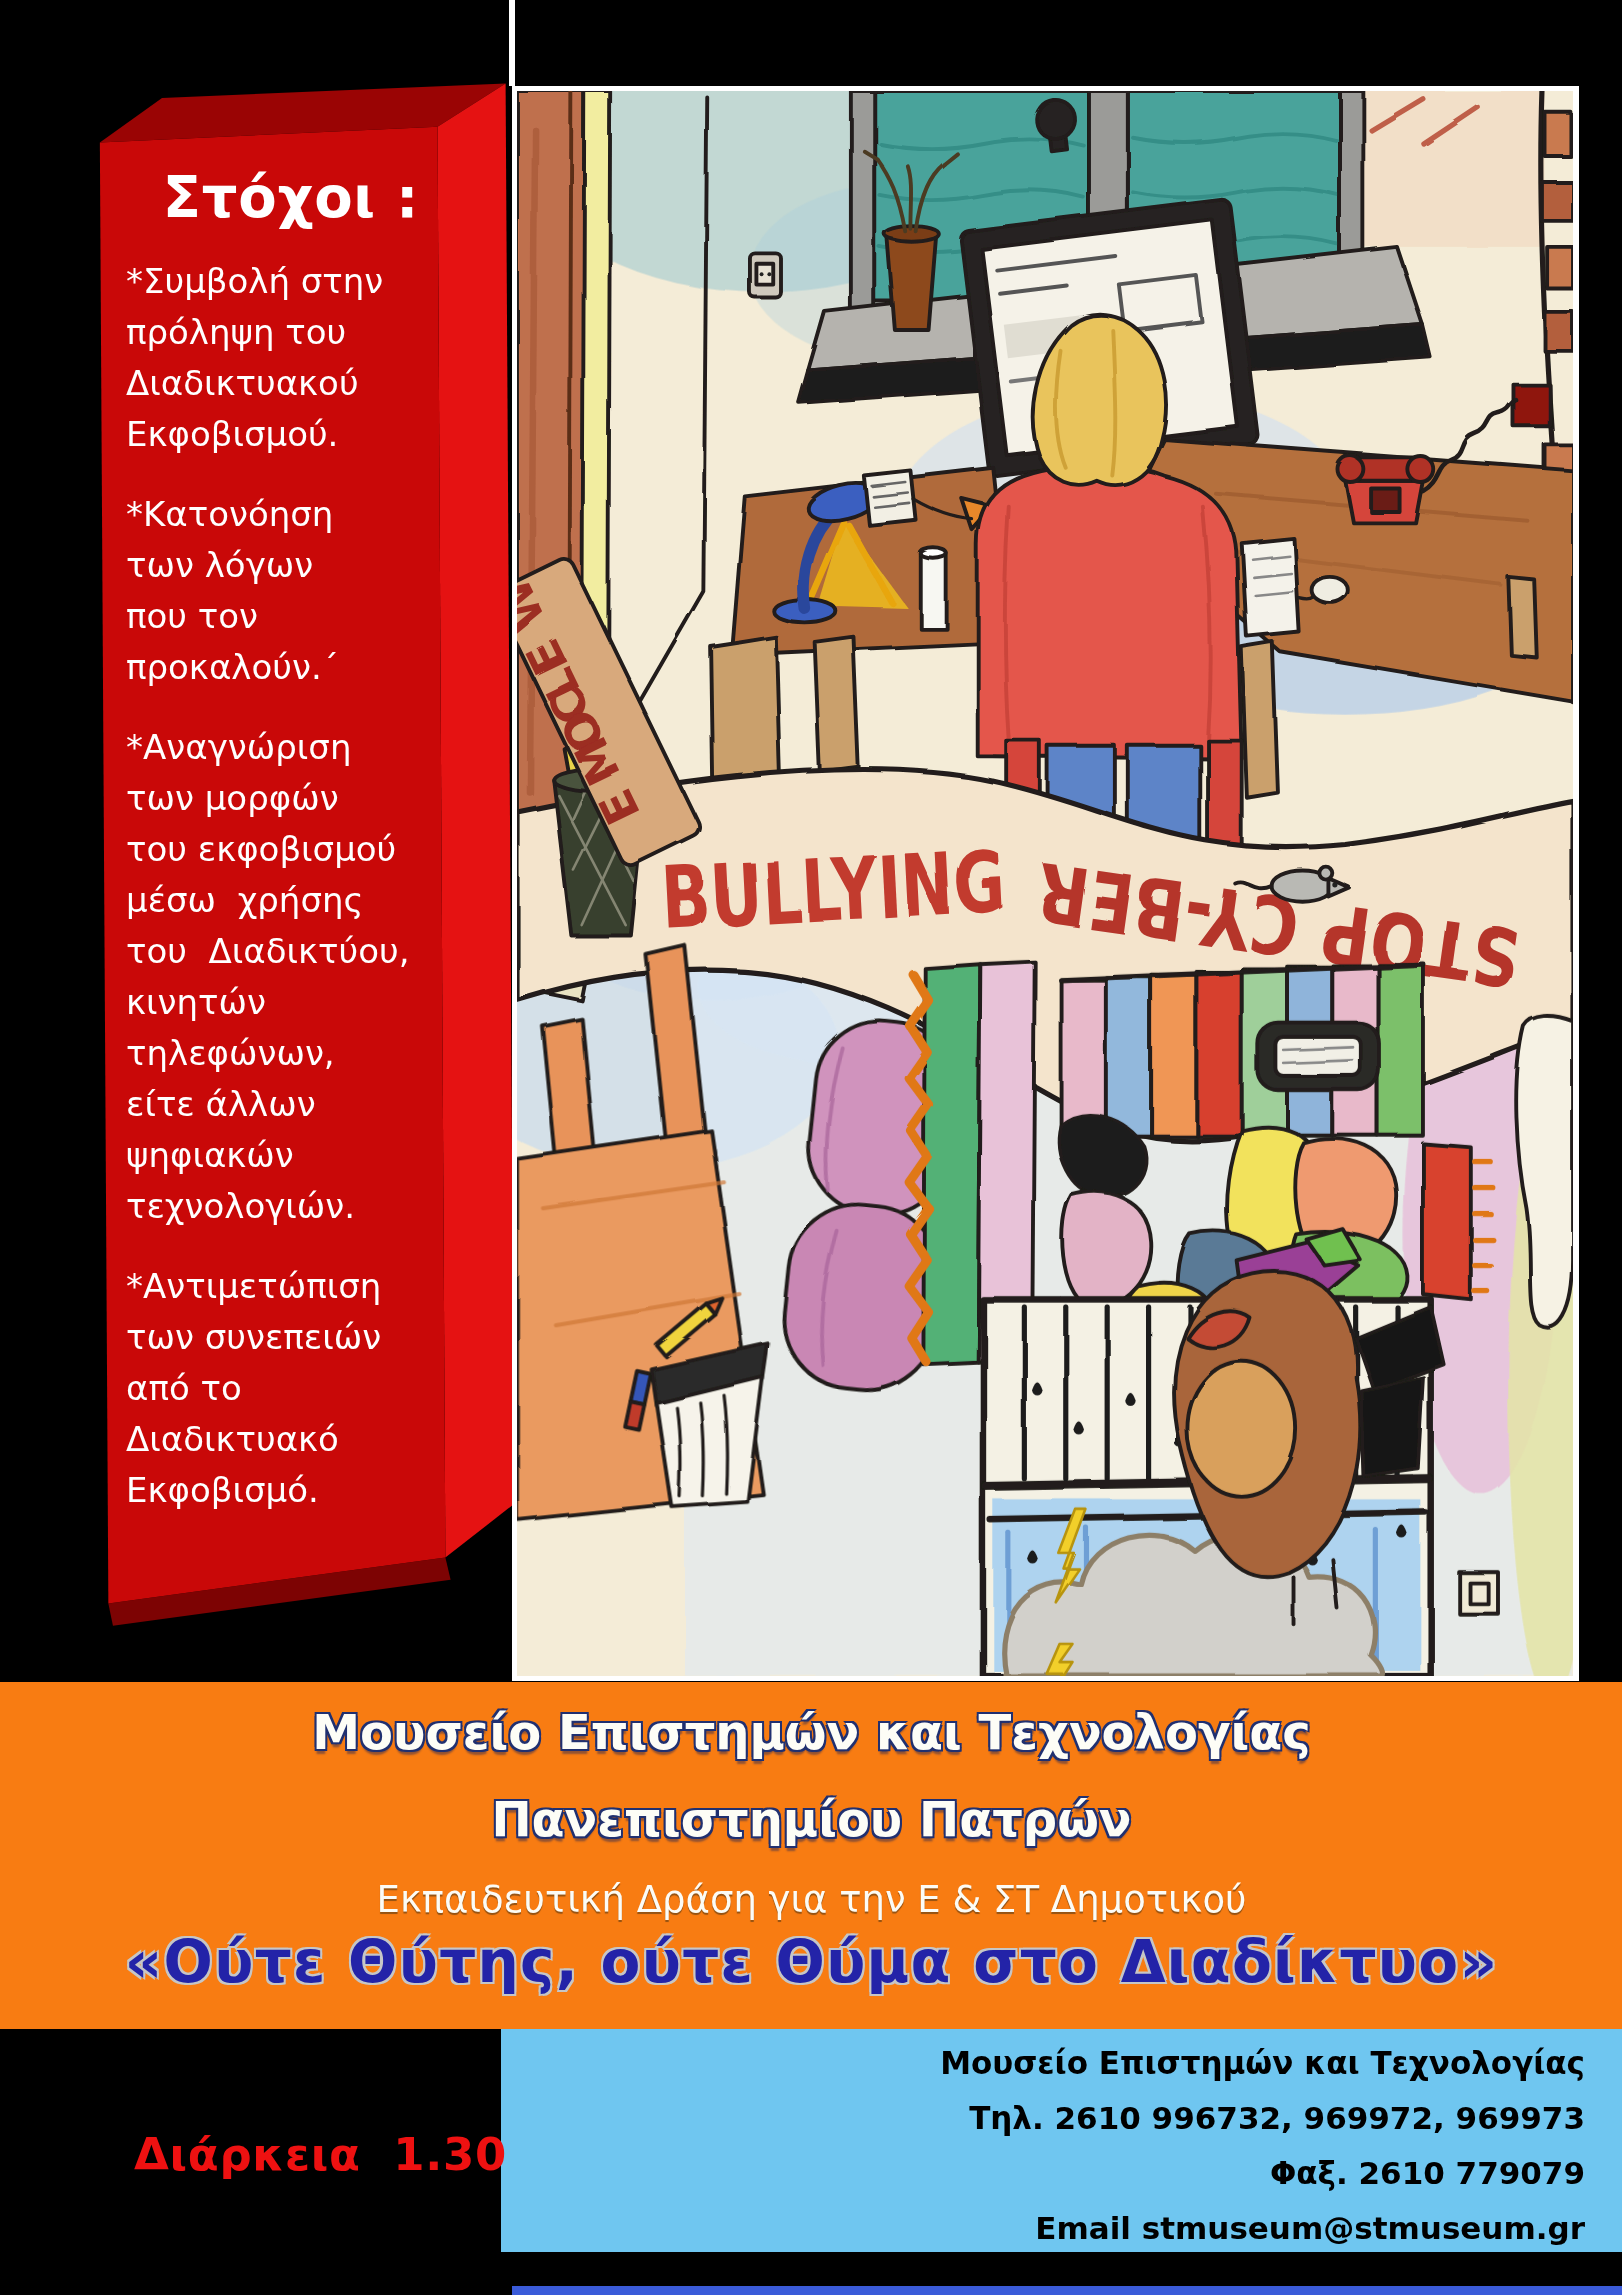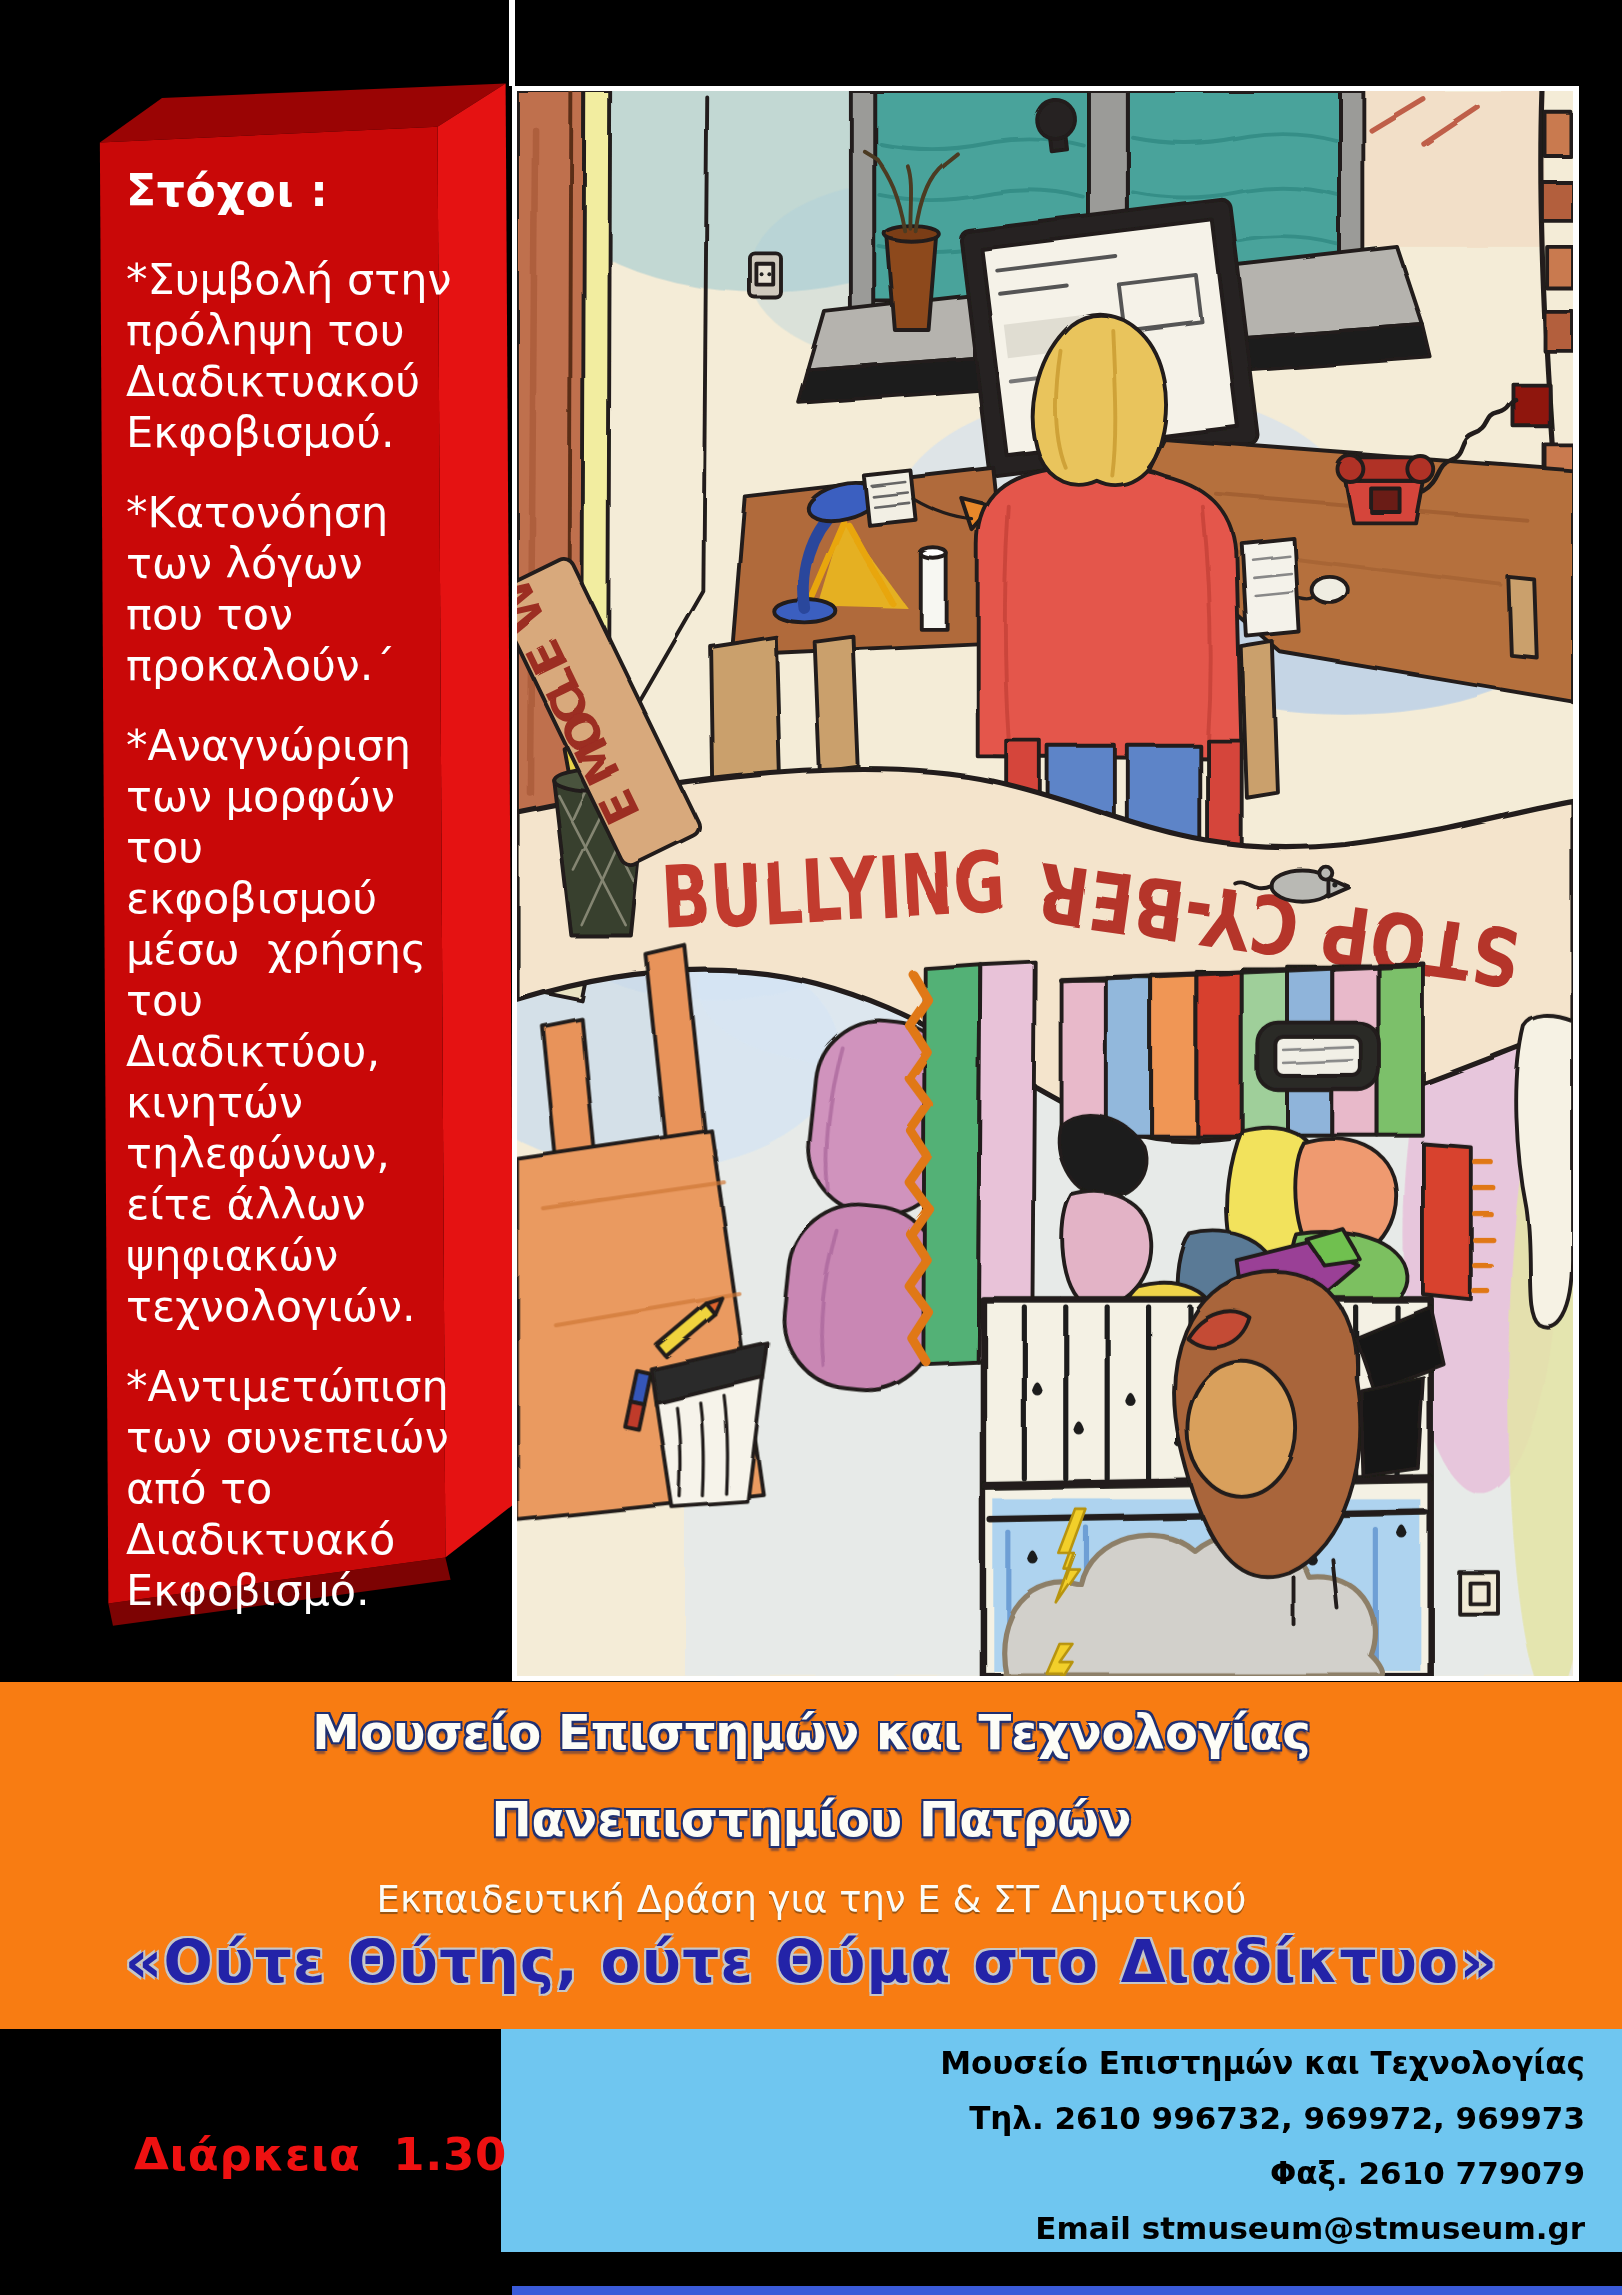--- a/index.html
+++ b/index.html
@@ -4,22 +4,22 @@
 <style>
   html,body{margin:0;padding:0;background:#000;}
   #poster{position:relative;width:1623px;height:2295px;background:#000;overflow:hidden;
           font-family:"DejaVu Sans","Liberation Sans",sans-serif;}
   
   #goalsbox-svg{position:absolute;left:92px;top:77px;width:445px;height:1584px;}
   .face-front{fill:var(--box-red,#c90808);}
   .face-right{fill:var(--box-red-side,#e51212);}
   .face-bottom{fill:#7d0303;}
   #goals-text{position:absolute;left:126px;top:165px;width:330px;color:#ffffff;}
-  #goals-text h2{font-size:44px;font-weight:bold;margin:0 0 38px 0;letter-spacing:0.7px;}
-  #goals-text p{font-size:43px;line-height:51px;margin:4px 0 29px 0;white-space:pre-wrap;}
+  #goals-text h2{font-size:56px;font-weight:bold;margin:0 0 26px 0;letter-spacing:0.7px;text-align:center;}
+  #goals-text p{font-size:34px;line-height:51px;margin:4px 0 29px 0;white-space:pre-wrap;}
   
   #photo{position:absolute;left:512px;top:86px;width:1067px;height:1595px;background:#ffffff;}
   #photo svg{position:absolute;left:5.2px;top:5.2px;width:1056px;height:1585px;}
   #topline{position:absolute;left:509px;top:0;width:5.9px;height:86px;background:#ffffff;}
   
   #band{position:absolute;left:0;top:1682px;width:1623px;height:347px;background:var(--orange,#f87c12);}
   .band-line{position:absolute;left:0;width:100%;text-align:center;}
   .museum-line{font-size:48px;font-weight:bold;color:#fdfdf6;
      text-shadow:-2px -2px 0 #203070,2px -2px 0 #203070,-2px 2px 0 #203070,2px 2px 0 #203070,0 4.6px 2px rgba(20,30,90,.45);}
   #band-l1{top:22px;} #band-l2{top:109px;}

